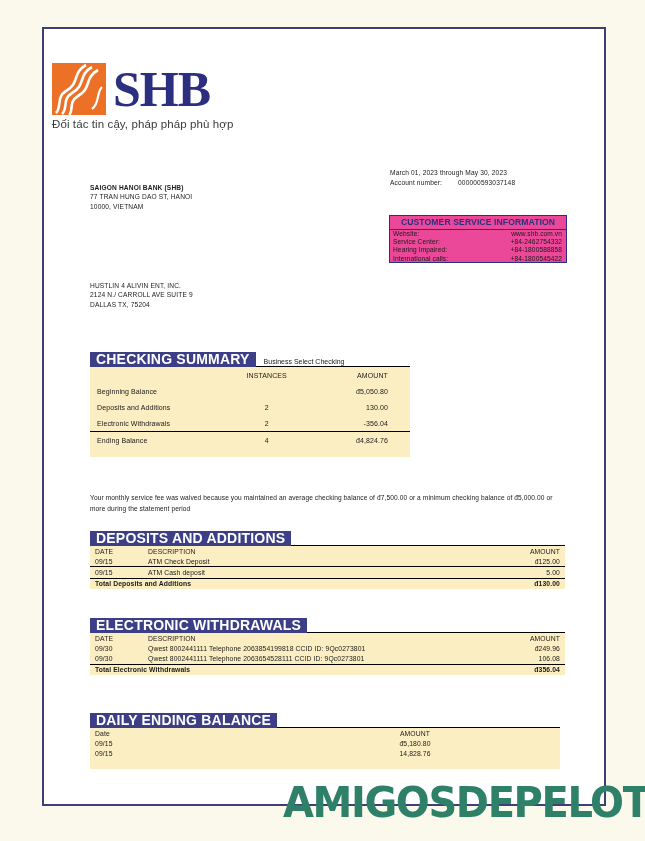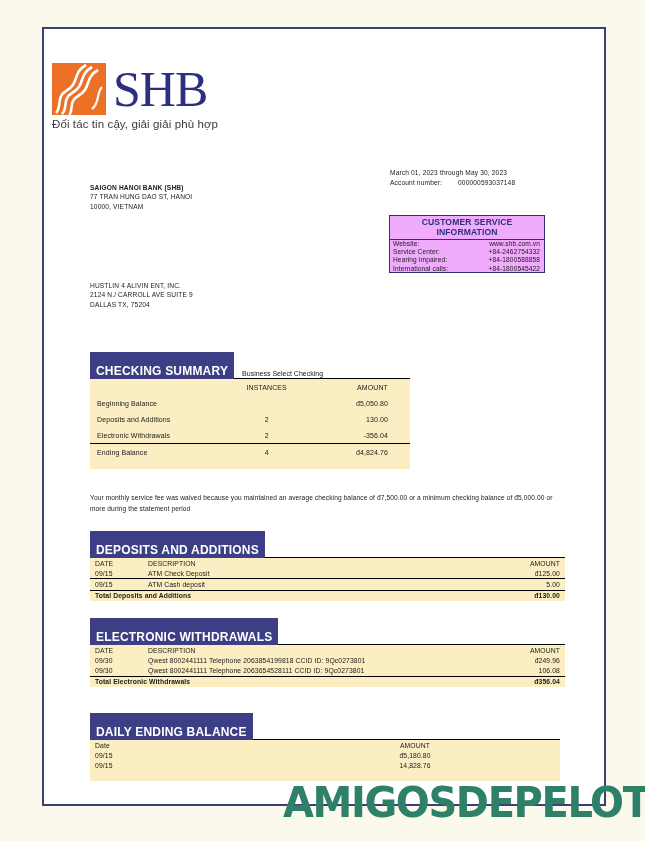--- a/index.html
+++ b/index.html
@@ -28,21 +28,21 @@
   .logo-row { display: flex; align-items: center; }
   .logo-mark {
     width: 54px; height: 52px;
     background: #ec7126;
     position: relative; overflow: hidden;
     margin-right: 7px;
   }
   .logo-mark svg { position: absolute; left: 0; top: 0; }
   .logo-word {
     font-family: "Liberation Serif", serif;
-    font-weight: normal;
+    font-weight: bold;
     font-size: 50px;
     line-height: 50px;
     color: #2c2f80;
     letter-spacing: -1px;
   }
   .logo-slogan {
     margin-top: 3px;
     font-size: 11.5px;
     color: #3a3a3a;
     letter-spacing: .1px;
@@ -55,23 +55,23 @@
   
   #period-block {
     position: absolute; left: 390px; top: 168px;
     font-size: 6.6px; line-height: 9.6px; color: #1a1a1a; letter-spacing:.15px;
   }
   #period-block .kv { display: flex; }
   #period-block .k { width: 68px; }
   
   #csi-box {
     position: absolute; left: 389px; top: 215px;
-    width: 156px;
+    width: 178px;
     border: 1.2px solid #2c2f80;
-    background: #f0abfc;
+    background: #ec4899;
   }
   #csi-title {
     text-align: center;
     font-size: 8.6px;
     font-weight: bold;
     color: #2c2f80;
     letter-spacing: .1px;
     padding: 1px 0 1.5px;
     border-bottom: 1.2px solid #2c2f80;
   }
@@ -80,24 +80,24 @@
     font-size: 6.6px; color: #1a1a1a; padding: 0.6px 0; letter-spacing:.1px;
   }
   #csi-box td.k { padding-left: 3px; }
   #csi-box td.v { text-align: right; padding-right: 4px; }
   
   .sect { position: absolute; }
   .bar-row { display: flex; align-items: flex-end; }
   .bar {
     background: #3c3f85;
     color: #ffffff;
-    font-size: 12px;
+    font-size: 14px;
     font-weight: bold;
     letter-spacing: .2px;
-    padding: 14px 6px 2px 6px;
+    padding: 2px 6px 2px 6px;
     line-height: 11px;
     white-space: nowrap;
   }
   .bar-rule { flex: 1; border-bottom: 1.6px solid #000; height: 100%; }
   .bar-sub {
     font-size: 7px; color: #1a1a1a; padding: 0 0 1px 8px;
     border-bottom: 1.6px solid #000; flex: 1; white-space: nowrap;
   }
   
   table.tbl { width: 100%; border-collapse: collapse; background: #fbeec2; }
@@ -151,21 +151,21 @@
       <div class="logo-mark">
         <svg width="54" height="52" viewBox="0 0 54 52">
           <path d="M34 2 C20 10, 28 20, 14 28 C4 34, 10 44, 4 50" stroke="#ffffff" stroke-width="2.6" fill="none"></path>
           <path d="M40 4 C26 12, 34 22, 20 30 C10 36, 16 46, 10 51" stroke="#ffffff" stroke-width="2.6" fill="none"></path>
           <path d="M46 7 C32 15, 40 25, 26 33 C16 39, 22 48, 17 52" stroke="#ffffff" stroke-width="2.6" fill="none"></path>
           <path d="M50 24 C44 30, 48 40, 40 46" stroke="#ffffff" stroke-width="2.2" fill="none"></path>
         </svg>
       </div>
       <div class="logo-word">SHB</div>
     </div>
-    <div class="logo-slogan">Đối tác tin cậy, giải giải phù hợp</div>
+    <div class="logo-slogan">Đối tác tin cậy, pháp pháp phù hợp</div>
   </div>
 
   <div class="addr" id="bank-addr">
     <div class="b">SAIGON HANOI BANK (SHB)</div>
     <div>77 TRAN HUNG DAO ST, HANOI</div>
     <div>10000, VIETNAM</div>
   </div>
 
   <div class="addr" id="cust-addr">
     <div>HUSTLIN 4 ALIVIN ENT, INC.</div>

